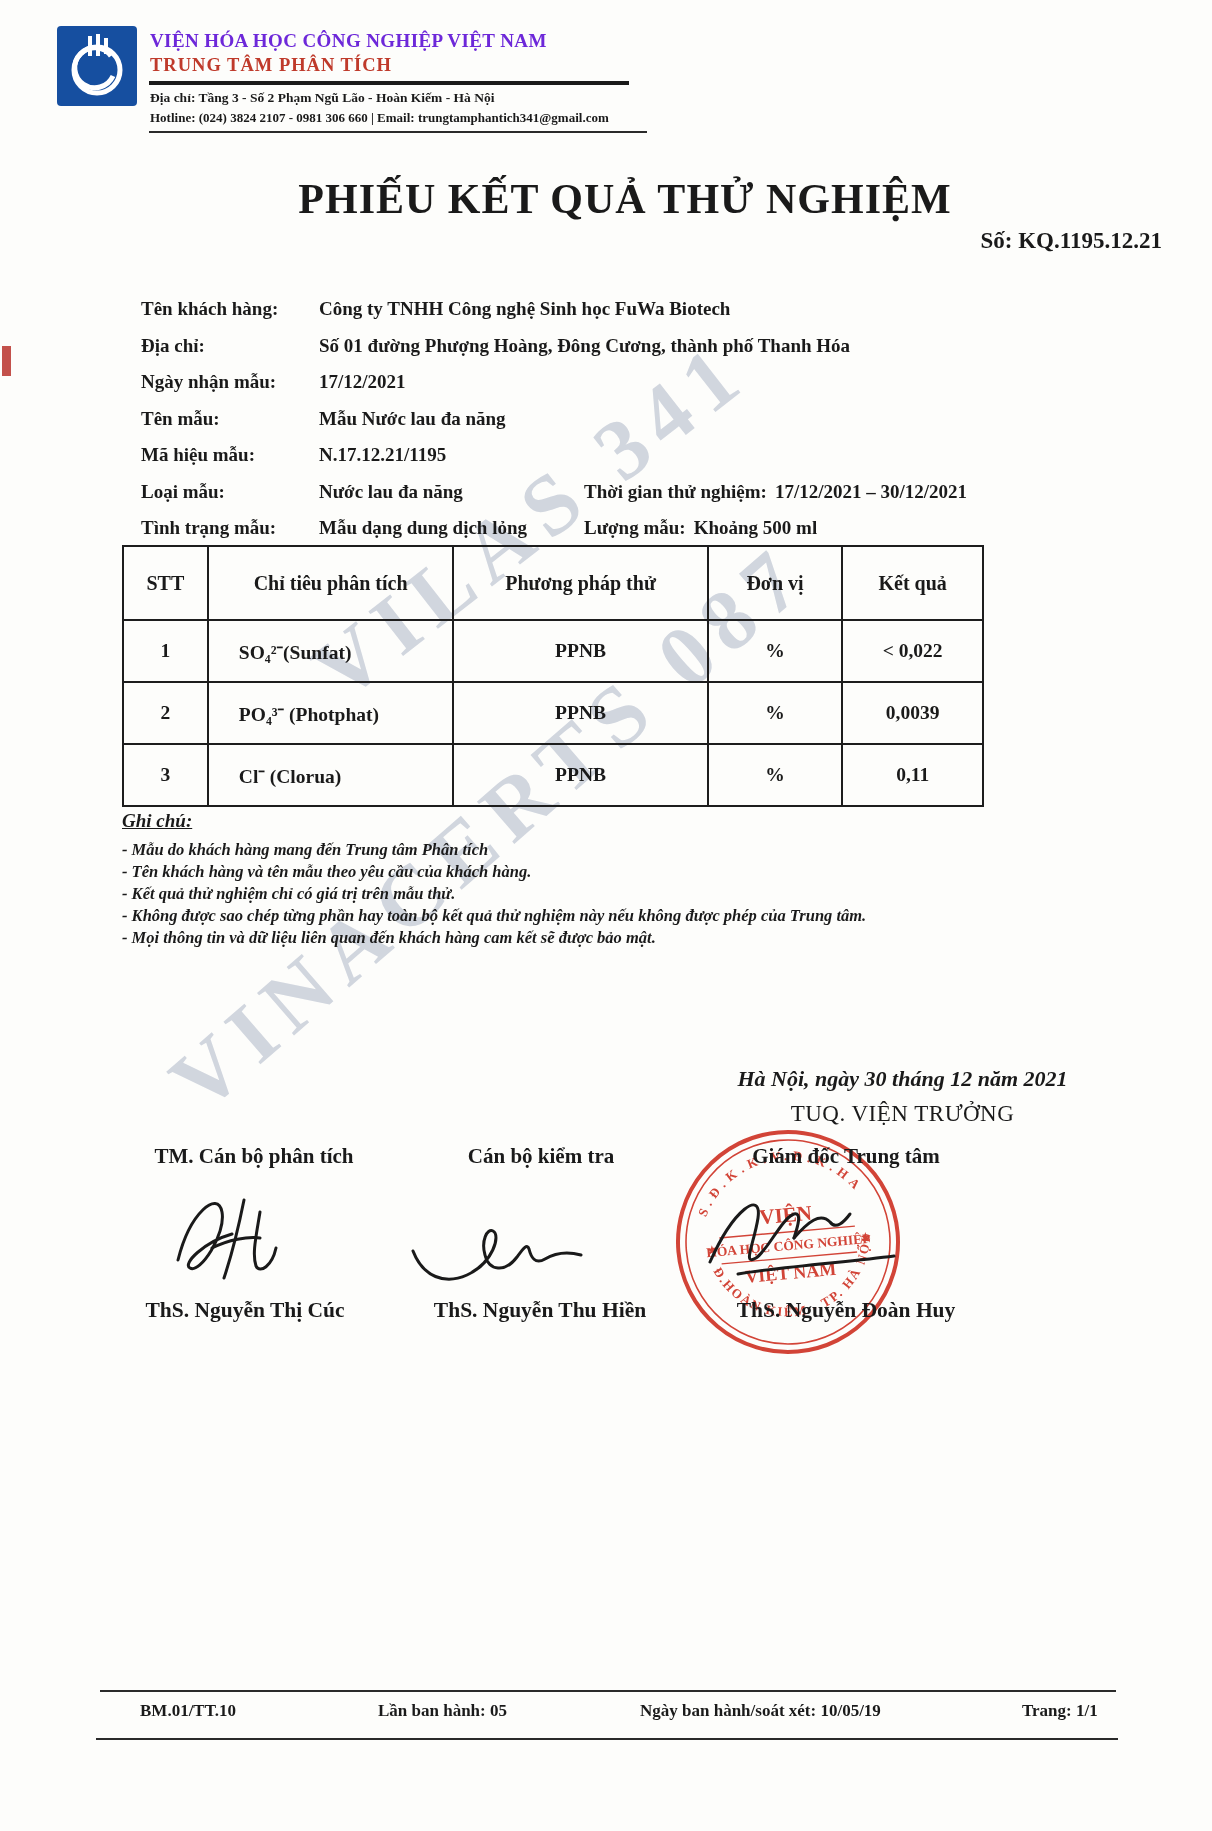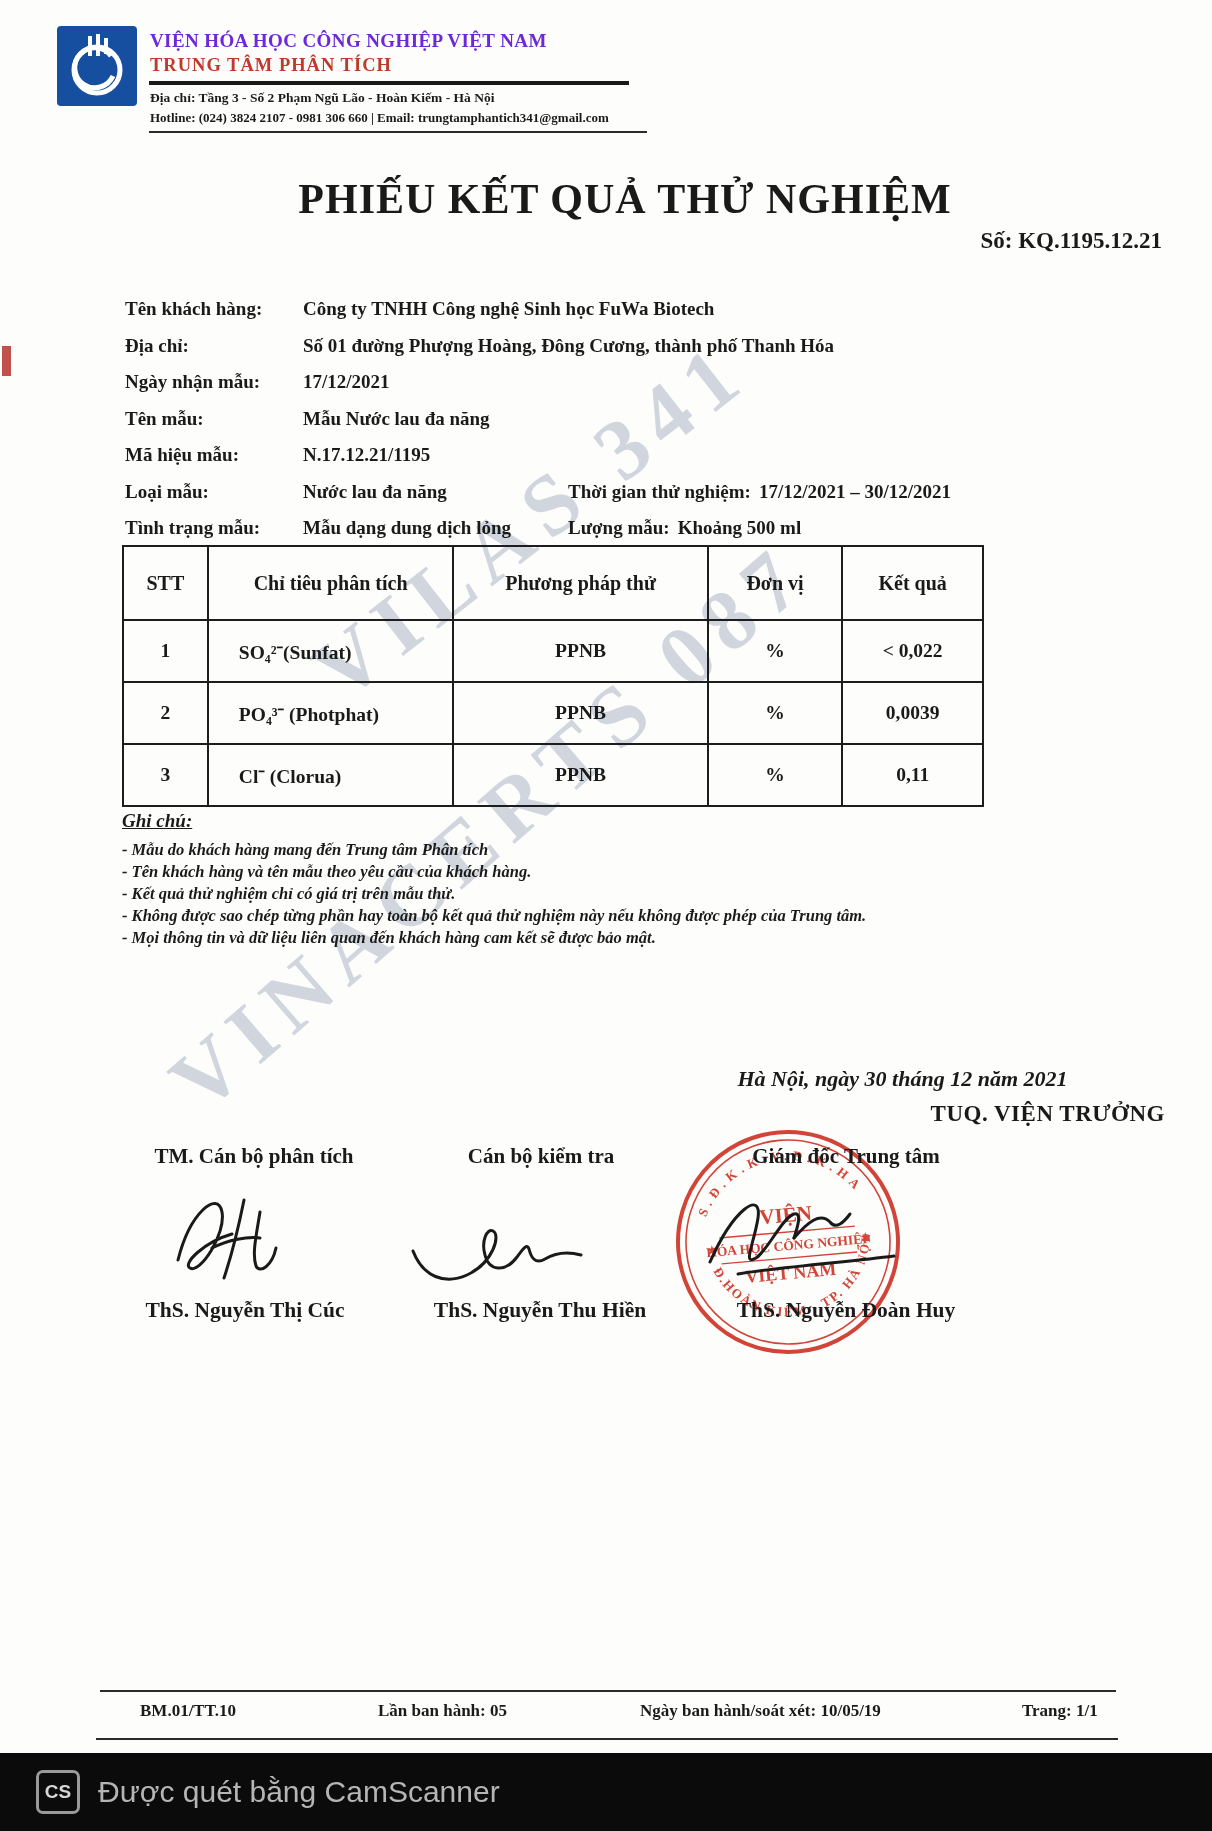--- a/index.html
+++ b/index.html
@@ -24,39 +24,39 @@
   .hdr-addr { position:absolute; left:150px; top:90px; font-size:13.5px; font-weight:700; z-index:2; }
   .hdr-contact { position:absolute; left:150px; top:110px; font-size:13px; font-weight:600; z-index:2; }
   .rule-thin { position:absolute; left:149px; top:131px; width:498px; height:1.5px; background:#2a2a2a; z-index:2; }
   .artifact { position:absolute; left:2px; top:346px; width:9px; height:30px; background:#b8322c; opacity:.85; z-index:2; }
   
   .title { position:absolute; left:0; top:175px; width:1190px; text-align:center; font-size:42px; font-weight:700; letter-spacing:1px; z-index:2;padding-left:30px; }
   .doc-no { position:absolute; right:50px; top:228px; font-size:23px; font-weight:700; z-index:2; }
   
   .info { position:absolute; left:125px; top:295px; width:1045px; z-index:2; }
   .irow { display:flex; margin-bottom:9.5px; font-size:19px; line-height:27px; }
-  .ilabel { width:178px; flex:none; font-weight:700; }
+  .ilabel { width:178px; flex:none; font-weight:700;margin-left:16px; }
   .ivalue { font-weight:600; }
   .w2 { width:265px; flex:none; }
   .ilabel2 { font-weight:700; }
   .ivalue2 { font-weight:600; margin-left:8px; }
   
   .results { position:absolute; left:122px; top:545px; width:862px; border-collapse:collapse; z-index:2; background:transparent; }
   .results, .results th, .results td { border:2.5px solid #1d1d1d; }
   .results th { height:70px; font-size:20px; font-weight:700; text-align:center; }
   .results td { height:58px; font-size:19.5px; font-weight:600; }
   .results td.c { text-align:center; }
   .results td.l { text-align:left; padding-left:30px; }
   
   .notes { position:absolute; left:122px; top:810px; width:992px; z-index:2; }
   .notes-title { font-size:19px; font-weight:700; font-style:italic; text-decoration:underline; margin-bottom:7px; }
   .note { font-size:16.5px; font-weight:700; font-style:italic; line-height:21px; margin-bottom:1px; }
   
   .place-date { position:absolute; left:640px; top:1066px; width:525px; text-align:center; font-size:22px; font-weight:700; font-style:italic; z-index:3; }
-  .authority  { position:absolute; left:640px; top:1101px; width:525px; text-align:right; font-size:23px; font-weight:700; letter-spacing:.5px; z-index:3; }
+  .authority  { position:absolute; left:640px; top:1101px; width:525px; text-align:center; font-size:23px; font-weight:400; letter-spacing:.5px; z-index:3; }
   .role { position:absolute; top:1144px; font-size:21px; font-weight:700; text-align:center; z-index:3; }
   .role1 { left:133px; width:242px; }
   .role2 { left:421px; width:240px; }
   .role3 { left:715px; width:262px; }
   .sname { position:absolute; top:1298px; font-size:21.5px; font-weight:700; text-align:center; z-index:3; }
   .sname1 { left:125px; width:240px; }
   .sname2 { left:420px; width:240px; }
   .sname3 { left:715px; width:262px; }
   .stamp { position:absolute; left:672px; top:1126px; width:232px; height:232px; z-index:2; transform:rotate(-5deg); opacity:.92; }
   .sig { position:absolute; z-index:3; }
@@ -247,18 +247,14 @@
   <div class="sname sname2">ThS. Nguyễn Thu Hiền</div>
   <div class="sname sname3">ThS. Nguyễn Đoàn Huy</div>
 
   <div class="f-rule-top"></div>
   <div class="f-item f1">BM.01/TT.10</div>
   <div class="f-item f2">Lần ban hành: 05</div>
   <div class="f-item f3">Ngày ban hành/soát xét: 10/05/19</div>
   <div class="f-item f4">Trang: 1/1</div>
   <div class="f-rule-bot"></div>
 
-  <div class="scanbar">
-    <div class="cs-box">CS</div>
-    <div class="cs-label">Được quét bằng CamScanner</div>
-  </div>
 
 </div>
 
 </body></html>

